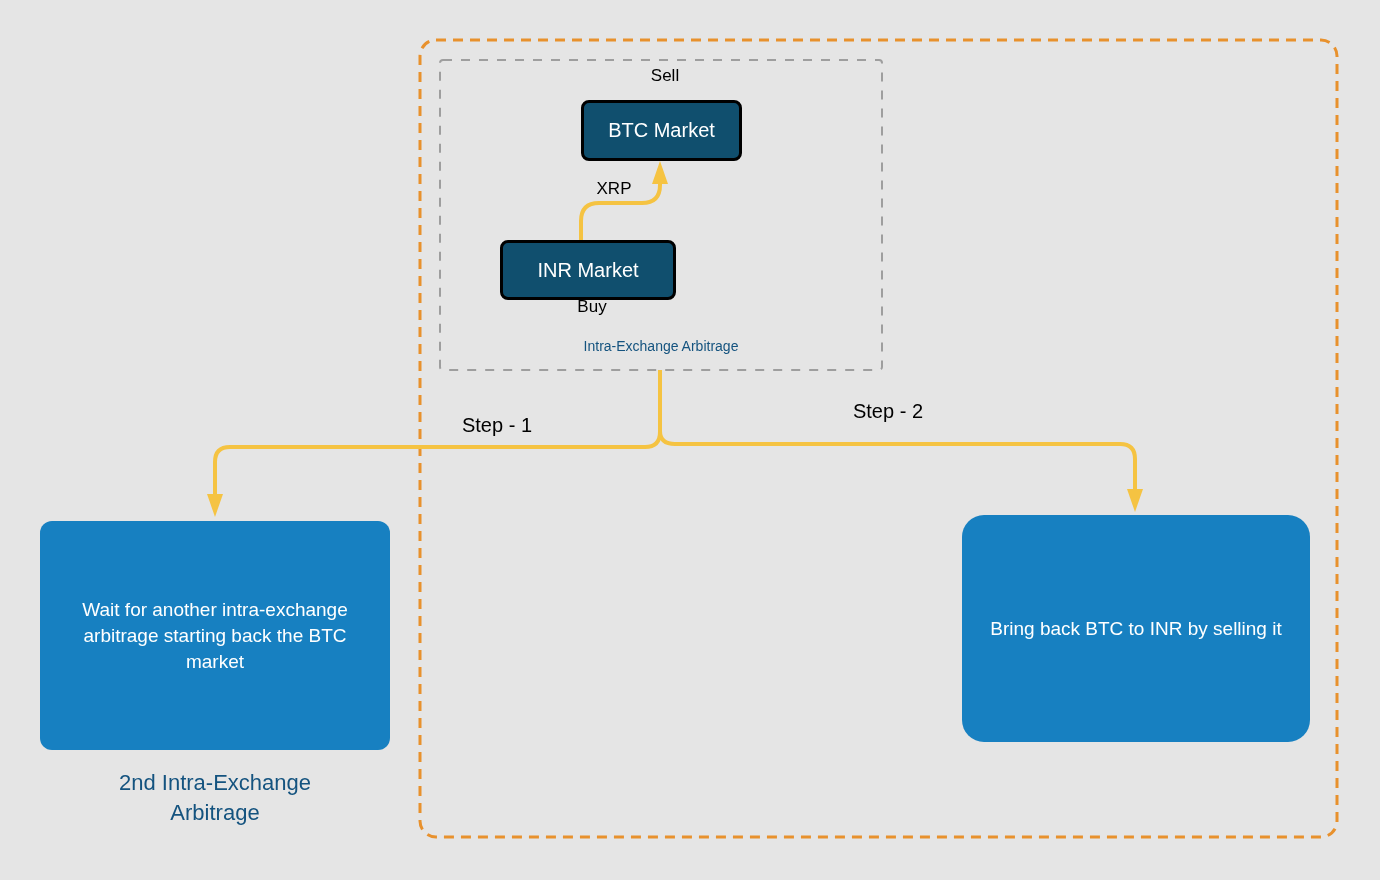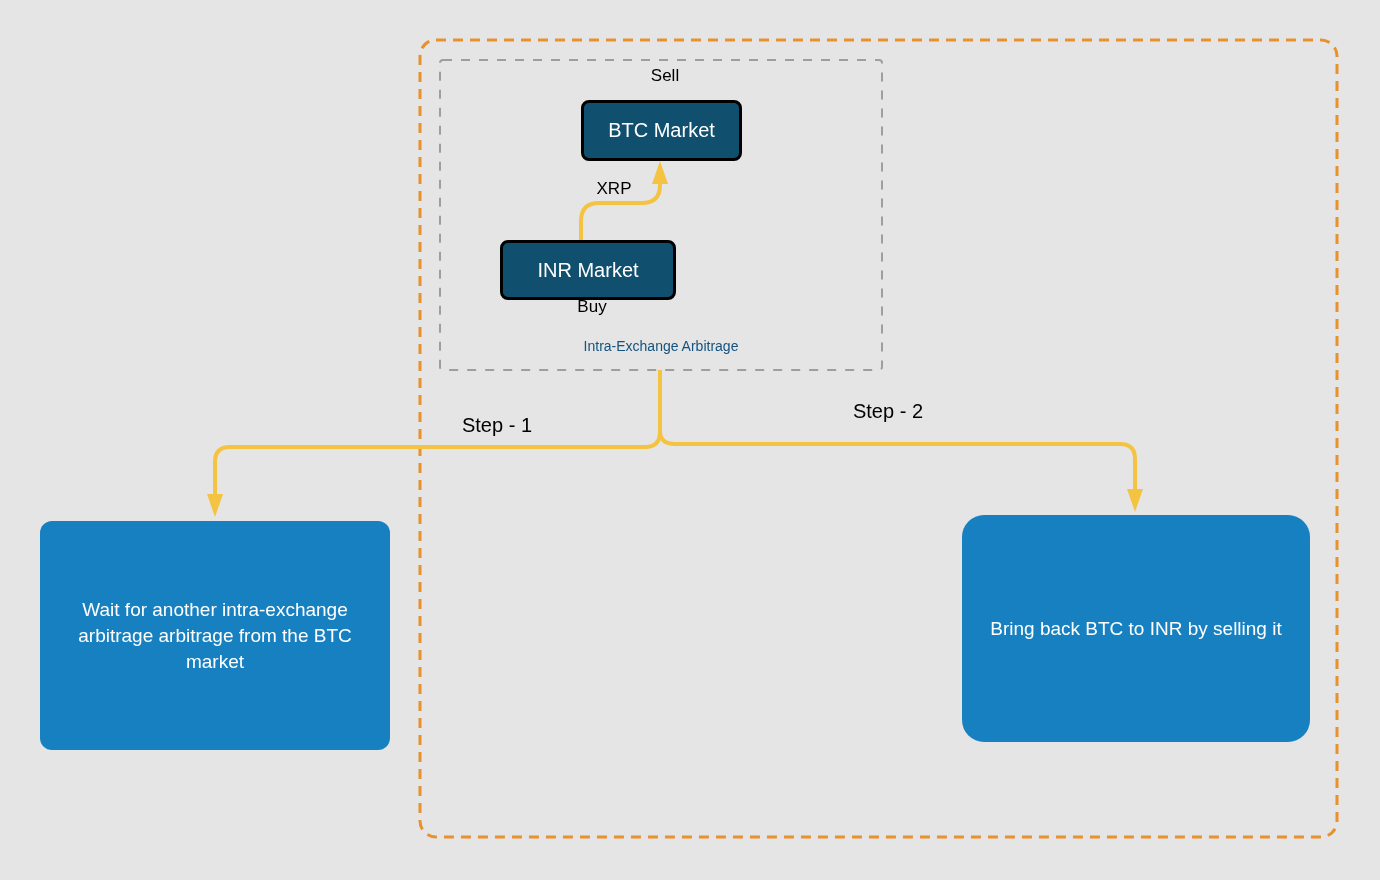--- a/index.html
+++ b/index.html
@@ -105,20 +105,24 @@
   </div>
 
   <div class="pt-label" style="left:592px; top:307px;">Buy</div>
 
   <div class="group-title">Intra-Exchange Arbitrage</div>
 
   <div class="pt-label step-label" style="left:497px; top:425px;">Step - 1</div>
   <div class="pt-label step-label" style="left:880px; top:411px;margin-left:8px;">Step - 2</div>
 
   <div class="node node-blue" style="left:40px; top:521px; width:350px; height:229px;">
-    <span style="max-width:330px;">Wait for another intra-exchange arbitrage arbitrage from the BTC market</span>
+    <span style="max-width:330px;">Wait for another intra-exchange arbitrage starting back the BTC market</span>
+  </div>
+  <div class="caption" style="left:40px; top:768px; width:350px;">
+    <div>2nd Intra-Exchange</div>
+    <div>Arbitrage</div>
   </div>
 
   <div class="node node-blue" style="left:962px; top:515px; width:348px; height:227px;border-radius:22px;">
     <span>Bring back BTC to INR by selling it</span>
   </div>
 
 </div>
 
 </body></html>

